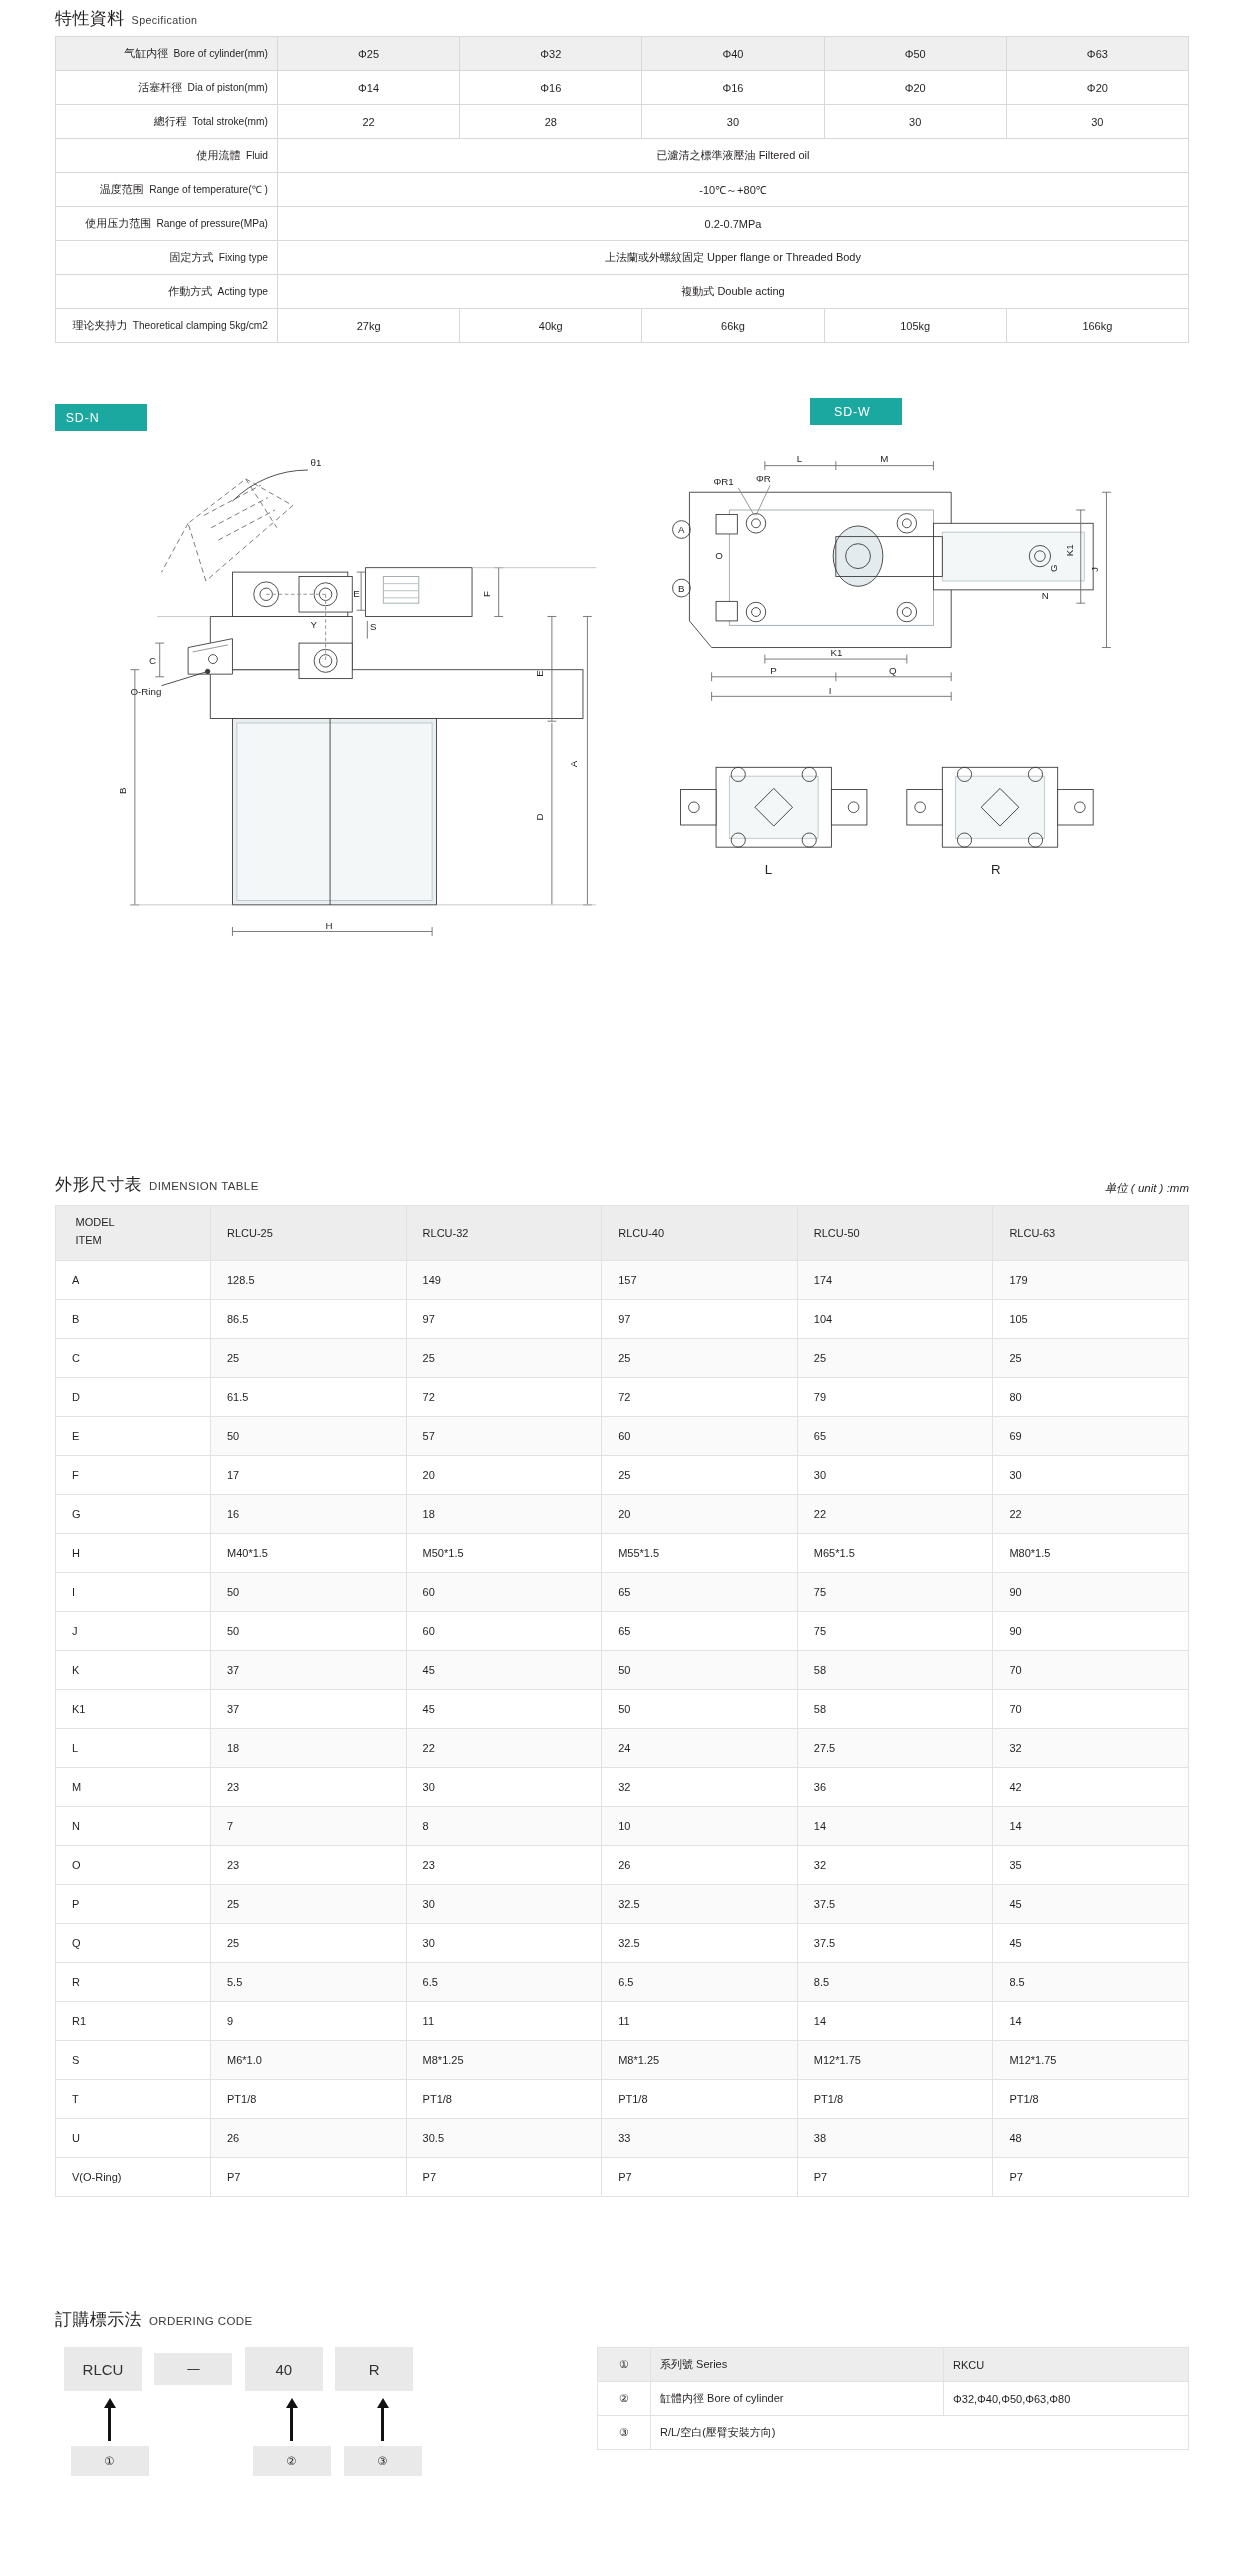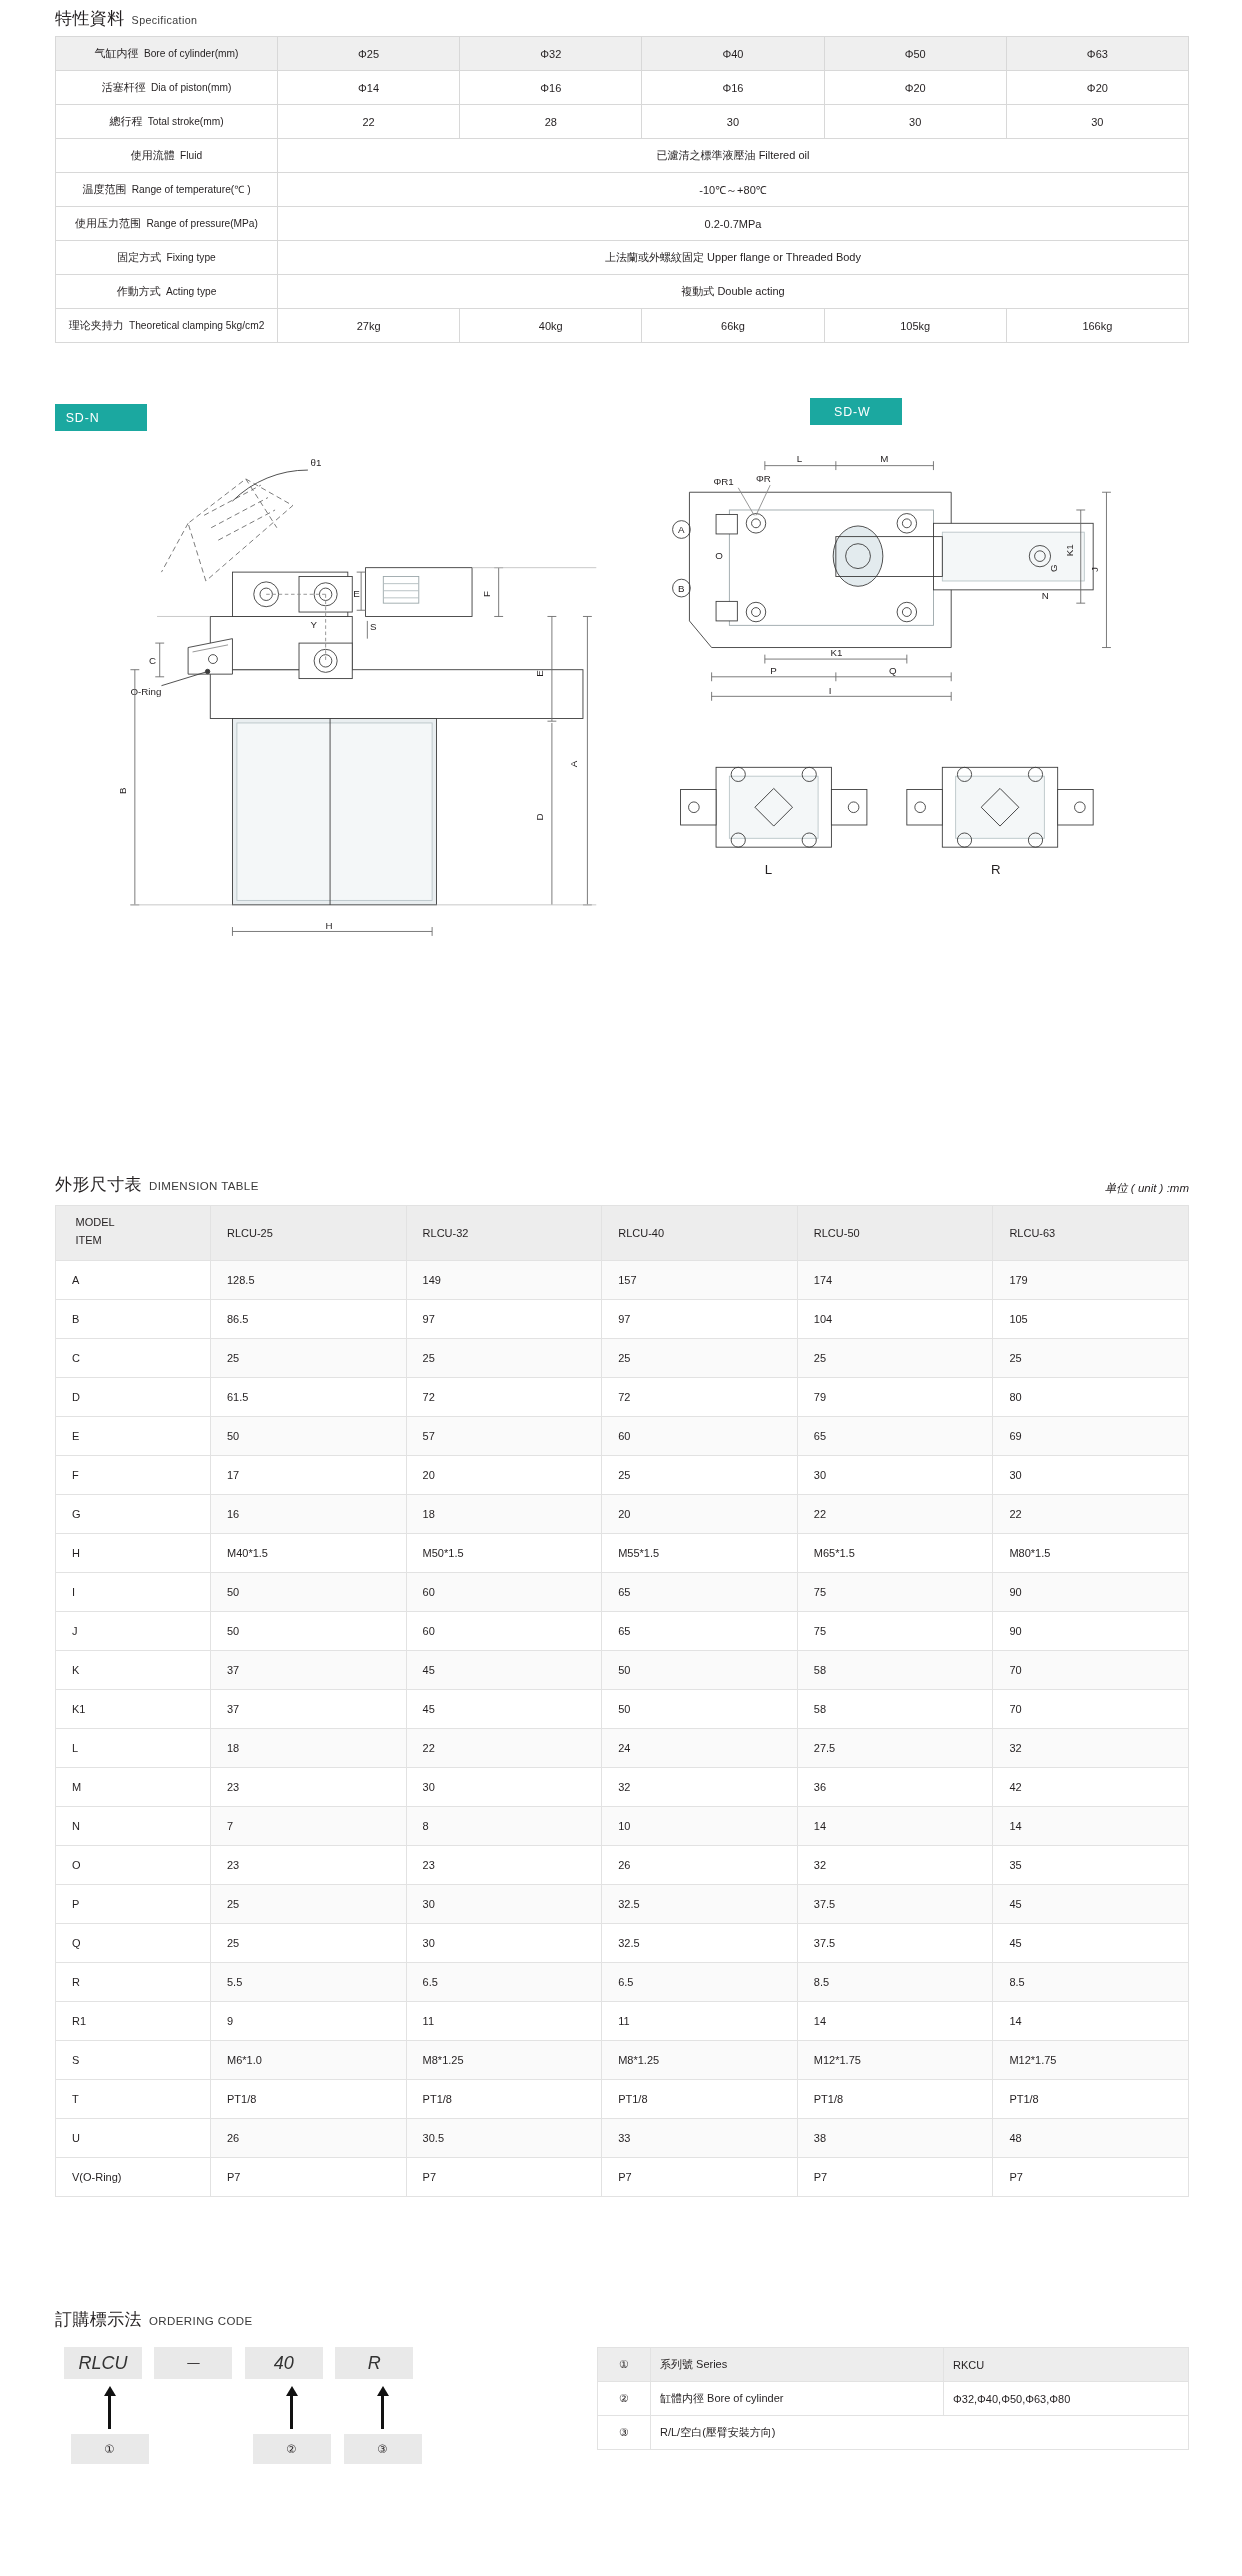--- a/index.html
+++ b/index.html
@@ -46,21 +46,21 @@
   }
   table.spec td {
     border: 0.9px solid #d8d8d8;
     height: 34px;
     font-size: 11px;
     padding: 0 9px;
     color: #231f20;
   }
   table.spec td.lbl {
     width: 222px;
-    text-align: center;
+    text-align: right;
   }
   table.spec td.lbl .en { margin-left: 5.3px; font-size: 10.2px; }
   table.spec td.val { text-align: center; }
   table.spec td.merged { text-align: center; }
   table.spec tr:first-child td { background: #efefef; }
 
   
   .sdtag {
     position: absolute;
     height: 27px;
@@ -131,24 +131,24 @@
     position: absolute;
     left: 55px;
     top: 2308px;
     width: 1134px;
   }
   .order-title { margin-bottom: 16px; }
   .order-body { display: flex; }
   .code-left { width: 533px; position: relative; height: 151px; }
   .code-row { display: flex; align-items: center; gap: 12.4px; margin-left: 9px; }
   .code-box {
-    width: 78px; height: 32px;
+    width: 78px; height: 44px;
     background: #e9e9e9;
     display: flex; align-items: center; justify-content: center;
-    font-size: 18px; color: #333; font-style: italic;
+    font-size: 15px; color: #333;
   }
   .code-dash { width: 78px; height: 32px; background: #e9e9e9;
     display:flex; align-items:center; justify-content:center; font-size:12.4px;}
   .arrows { display: flex; margin-top: 7px; margin-left: 9px; }
   .arrow-col { width: 91px; display: flex; flex-direction: column; align-items: center; }
   .arrow-col.a1 { margin-left: 0; }
   .arrow {
     width: 0; height: 0;
     border-left: 6.2px solid transparent;
     border-right: 6.2px solid transparent;

